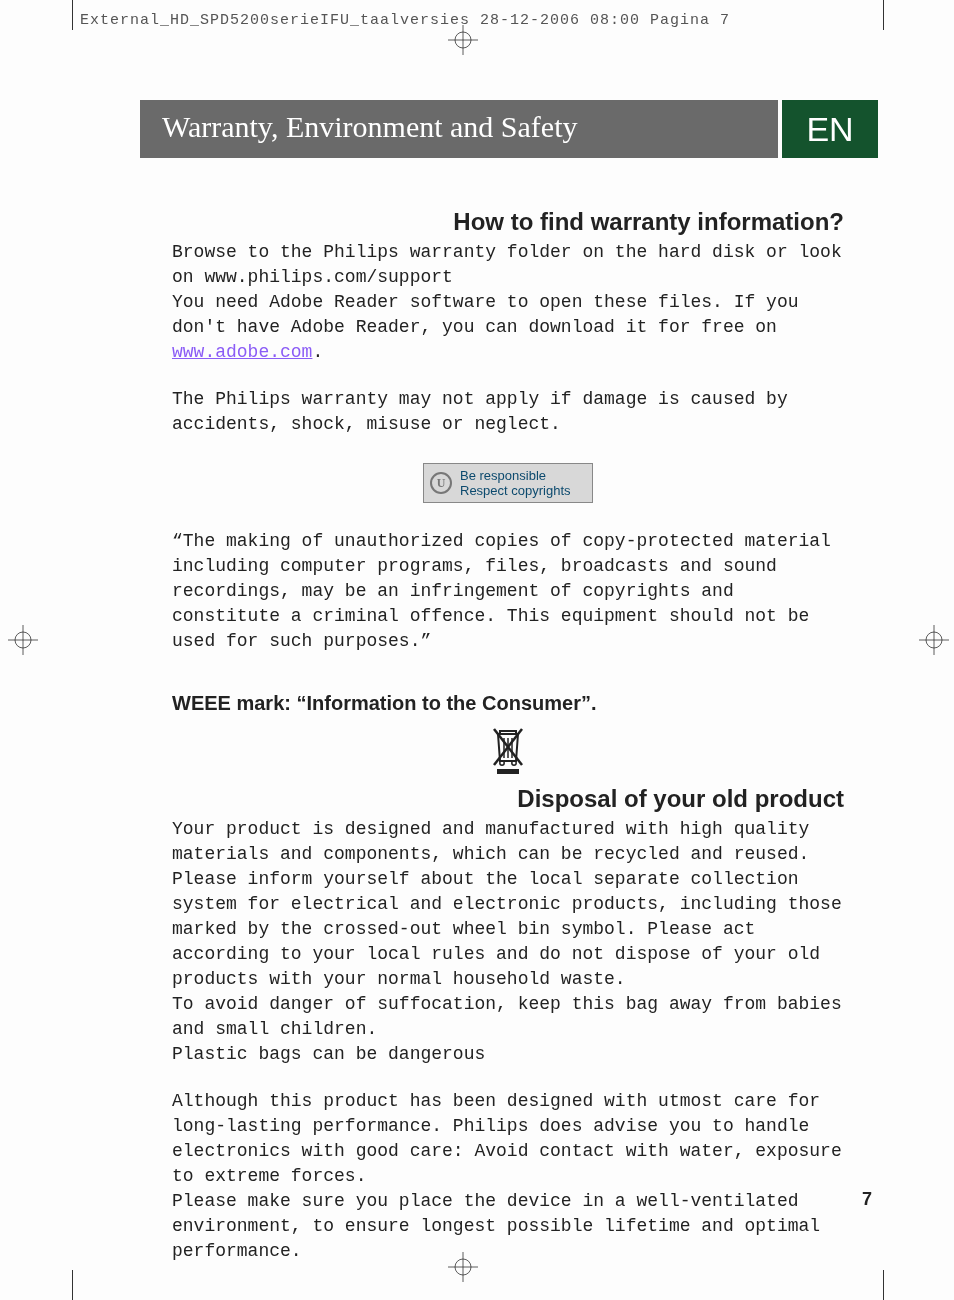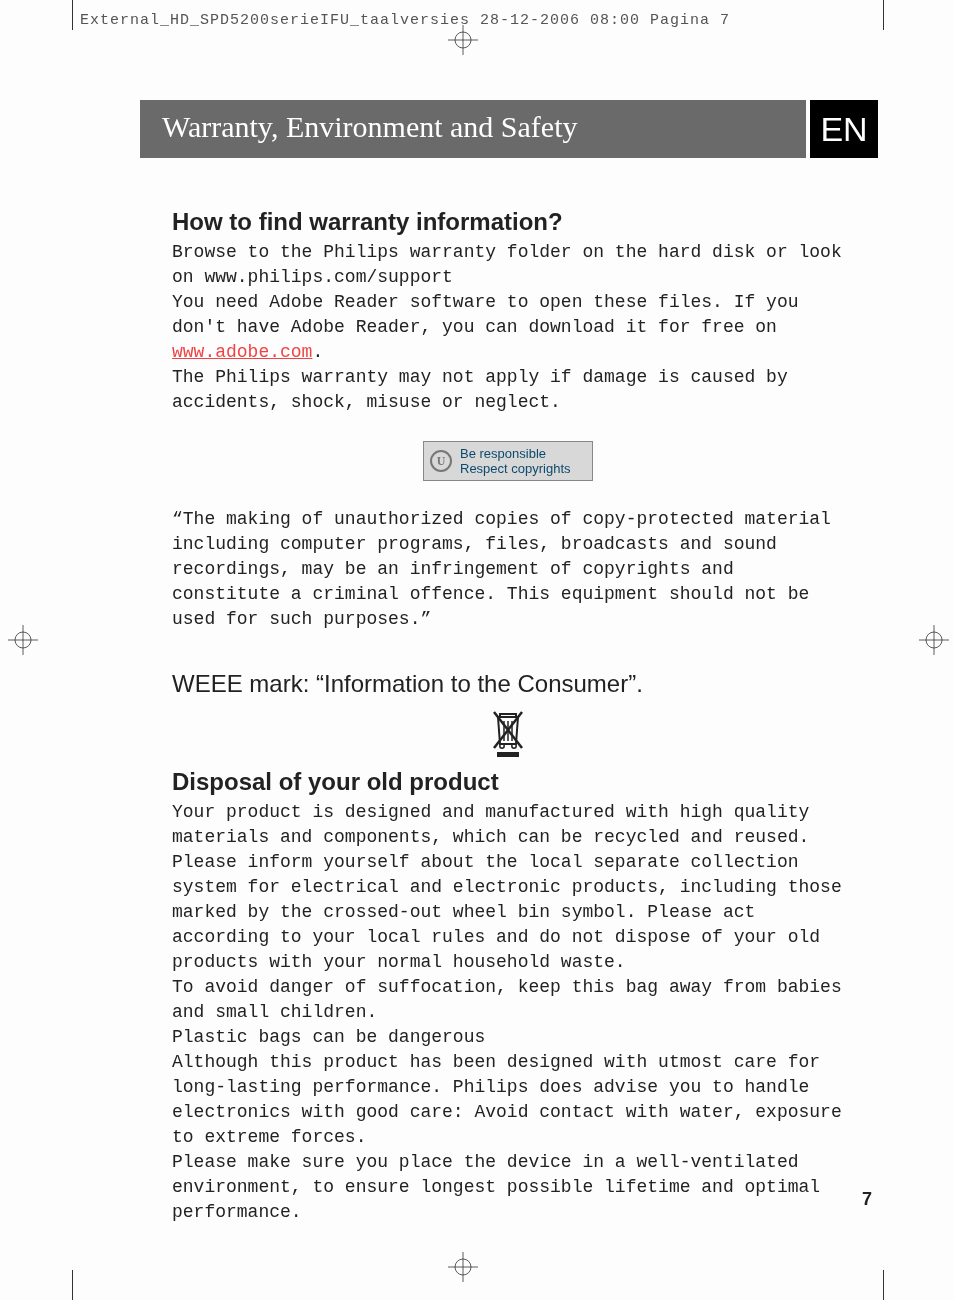--- a/index.html
+++ b/index.html
@@ -58,56 +58,57 @@
       flex: 1;
       background: #6a6a6a;
       color: #fff;
       font-family: Georgia, serif;
       font-size: 30px;
       padding: 10px 22px 14px 22px;
       font-weight: 400;
       margin-left: -32px;
     }
     .lang-badge {
-      width: 68px;
-      background: #000000;
+      width: 96px;
+      background: #14532d;
       color: #fff;
       font-family: Arial, sans-serif;
       font-size: 34px;
       display: flex;
       align-items: center;
       justify-content: center;
       margin-right: -36px;
     }
     .content { width: 672px; }
     h2 {
       font-family: Arial, Helvetica, sans-serif;
       font-weight: 700;
       font-size: 24px;
       color: #222;
       margin-top: 2px;
       margin-bottom: 4px;
+      text-align: right;
     }
     h3 {
       font-family: Arial, Helvetica, sans-serif;
-      font-weight: 400;
-      font-size: 24px;
+      font-weight: 700;
+      font-size: 20px;
       margin-top: 2px;
       margin-bottom: 4px;
     }
     p {
       font-family: Liberation Mono, monospace;
       font-size: 18px;
       line-height: 25px;
       color: #222;
       margin-bottom: 0;
       font-weight: 400;
     }
-    .para-gap { }
-    a.plainlink { color: #ef4444; text-decoration: underline; }
+    .para-gap { margin-top: 22px; }
+    a.plainlink { color: #8b5cf6; text-decoration: underline; }
     .copyright-box {
       width: 170px;
       margin: 26px auto 26px auto;
       border: 1px solid #888;
       background: #d8d8d8;
       padding: 4px 6px 4px 6px;
       display: flex;
       align-items: center;
       gap: 8px;
     }

